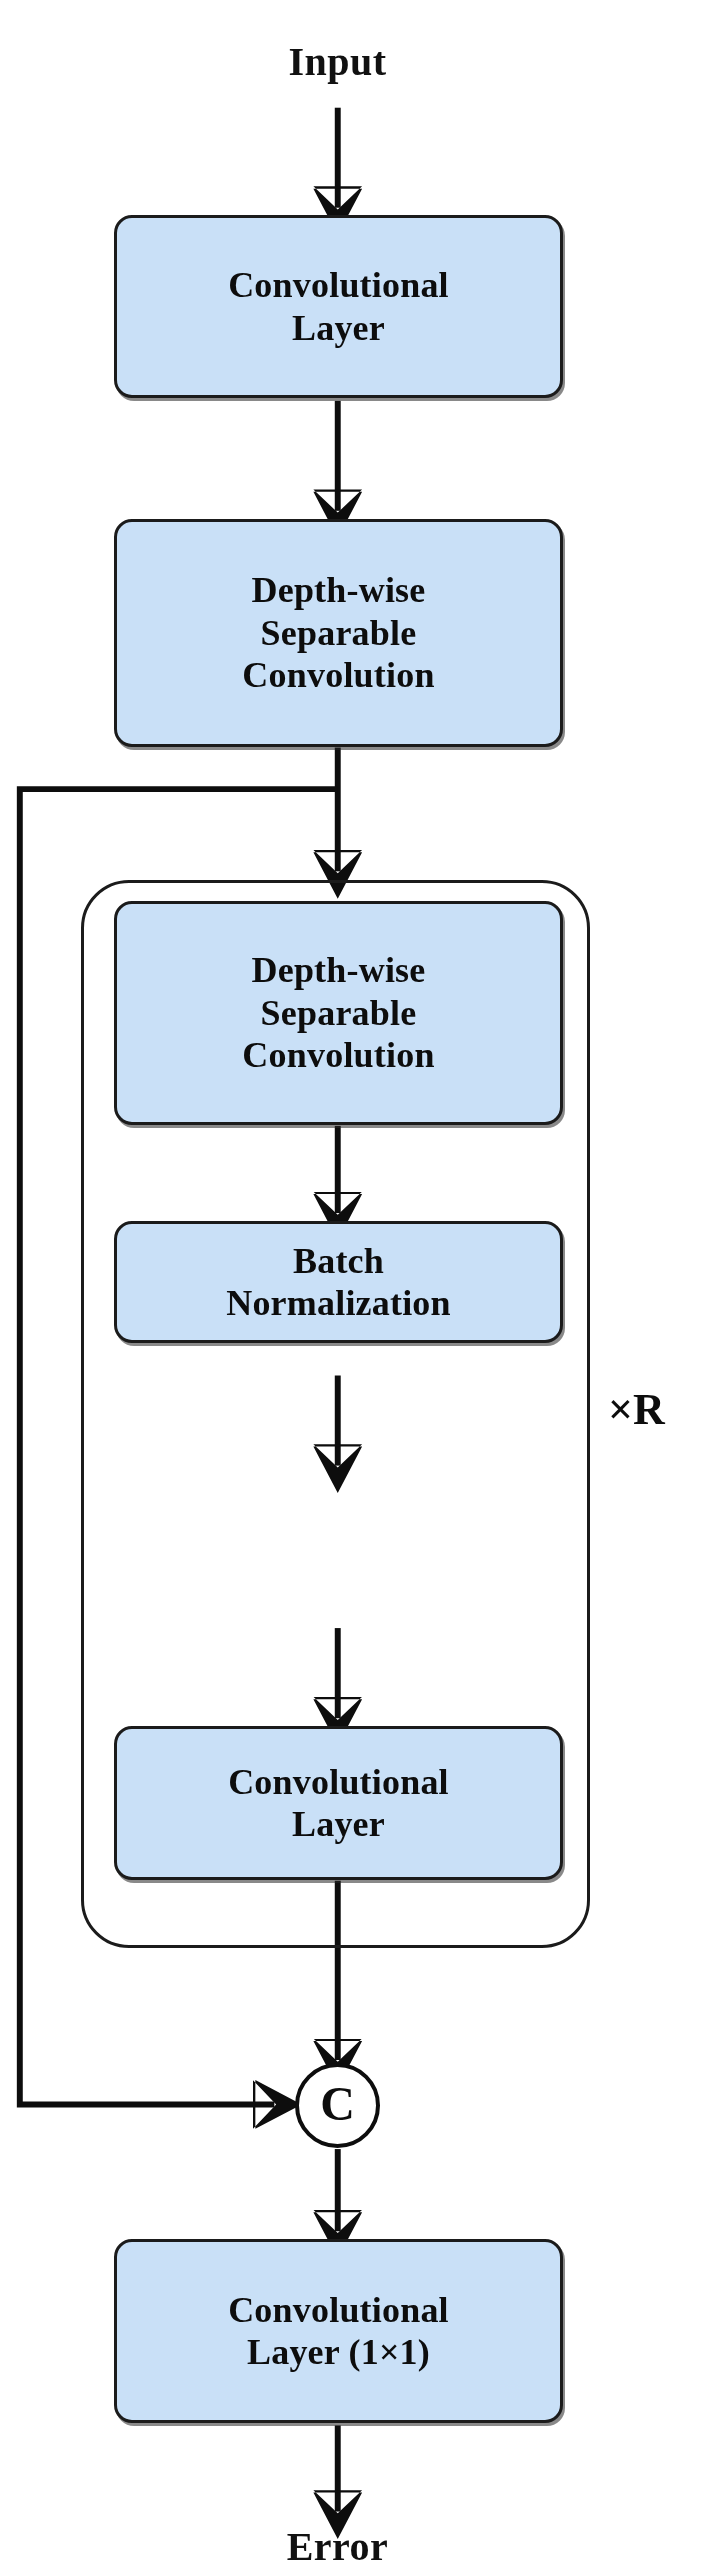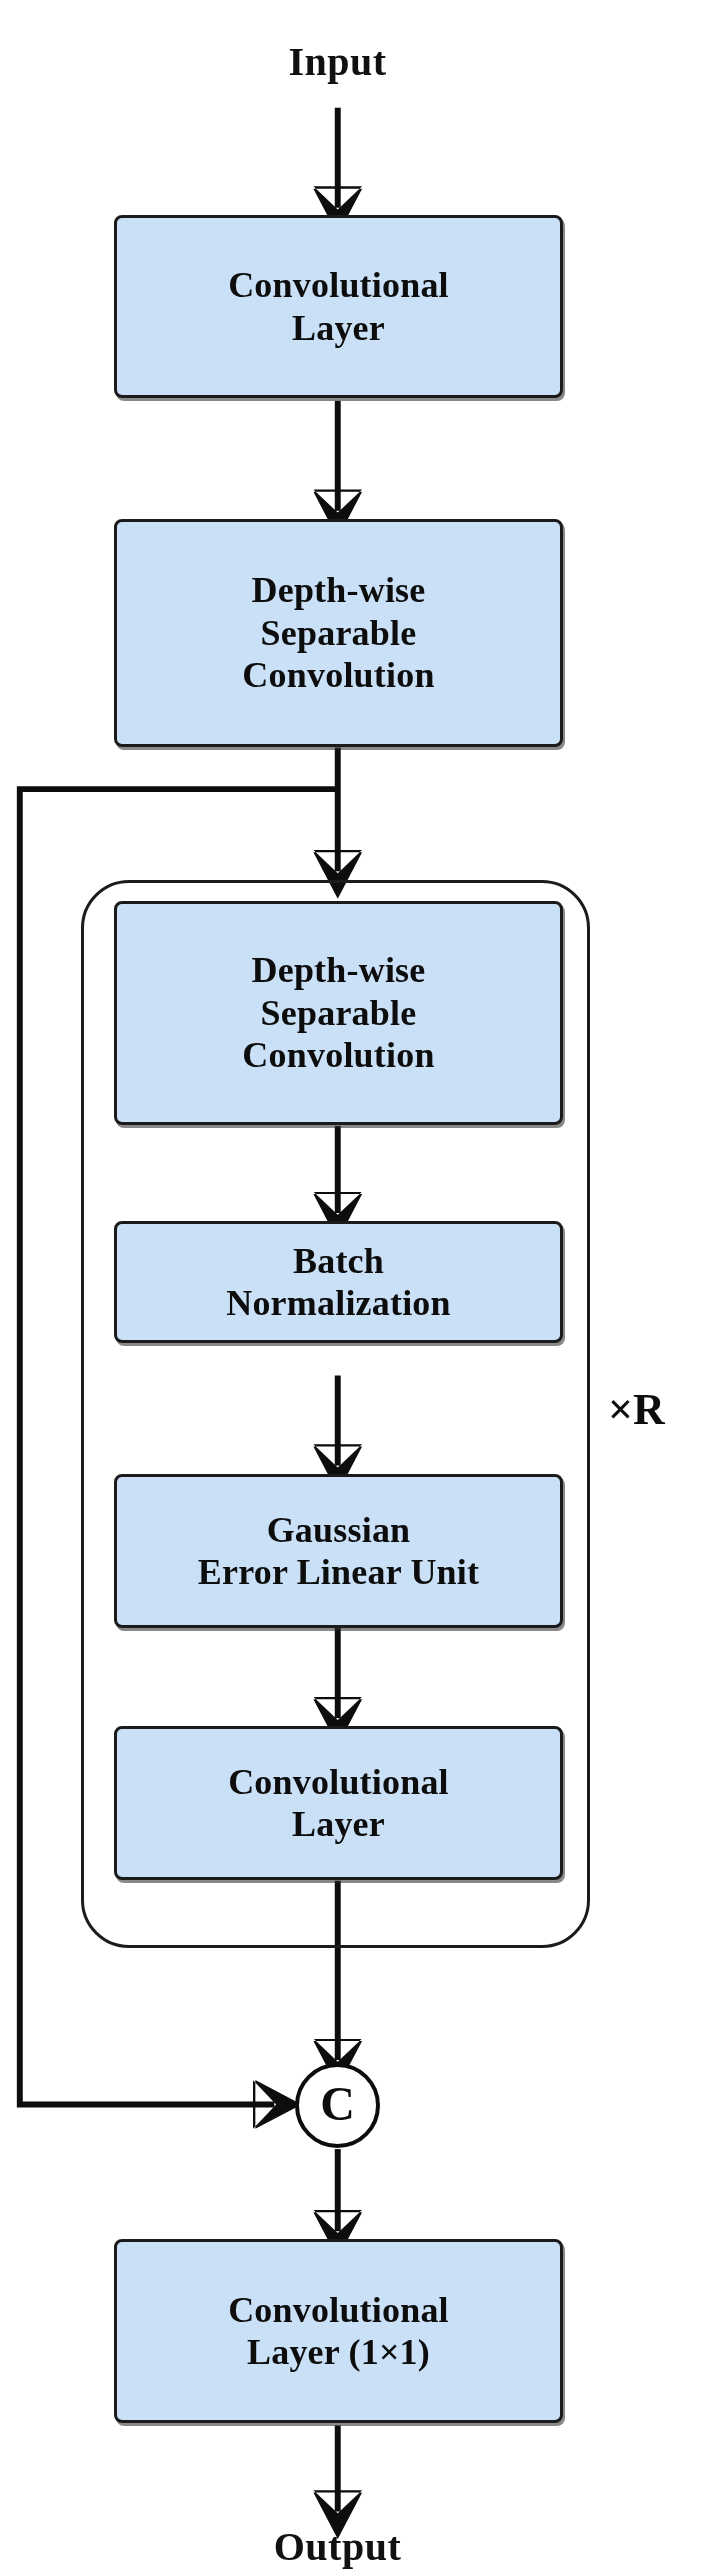--- a/index.html
+++ b/index.html
@@ -29,21 +29,21 @@
     text-align: center;
     white-space: nowrap;
     letter-spacing: 0.5px;
   }
   
   .node-box {
     position: absolute;
     box-sizing: border-box;
     background: #c9e0f7;
     border: 3px solid #1b1b1b;
-    border-radius: 8px;
+    border-radius: 18px;
     display: flex;
     align-items: center;
     justify-content: center;
     box-shadow: 2px 3px 0 rgba(40,40,40,0.55);
   }
   .node-text {
     font-family: "Liberation Serif", "DejaVu Serif", serif;
     font-weight: bold;
     color: #0d0d0d;
     text-align: center;
@@ -151,35 +151,31 @@
     <span class="node-text" style="font-size:36px;">Depth-wise
 Separable
 Convolution</span>
   </div>
 
   <div class="node-box" style="left:114px; top:1185px; width:449px; height:122px;">
     <span class="node-text" style="font-size:36px;">Batch
 Normalization</span>
   </div>
 
-  <div class="node-box" style="left:114px; top:1438px; width:449px; height:154px;">
-    <span class="node-text" style="font-size:36px;">Gaussian
-Error Linear Unit</span>
-  </div>
 
   <div class="node-box" style="left:114px; top:1690px; width:449px; height:154px;">
     <span class="node-text" style="font-size:36px;">Convolutional
 Layer</span>
   </div>
 
   <div class="concat-node" style="left:295px; top:2027px; width:85px; height:85px;">
     <span class="concat-glyph">C</span>
   </div>
 
   <div class="node-box" style="left:114px; top:2203px; width:449px; height:184px;">
     <span class="node-text" style="font-size:36px;">Convolutional
 Layer (1×1)</span>
   </div>
 
-  <div class="endpoint-label" style="left:169px; top:2491px; width:337px;">Output</div>
+  <div class="endpoint-label" style="left:169px; top:2491px; width:337px;">Error</div>
 
 </div>
 
 
 </body></html>

